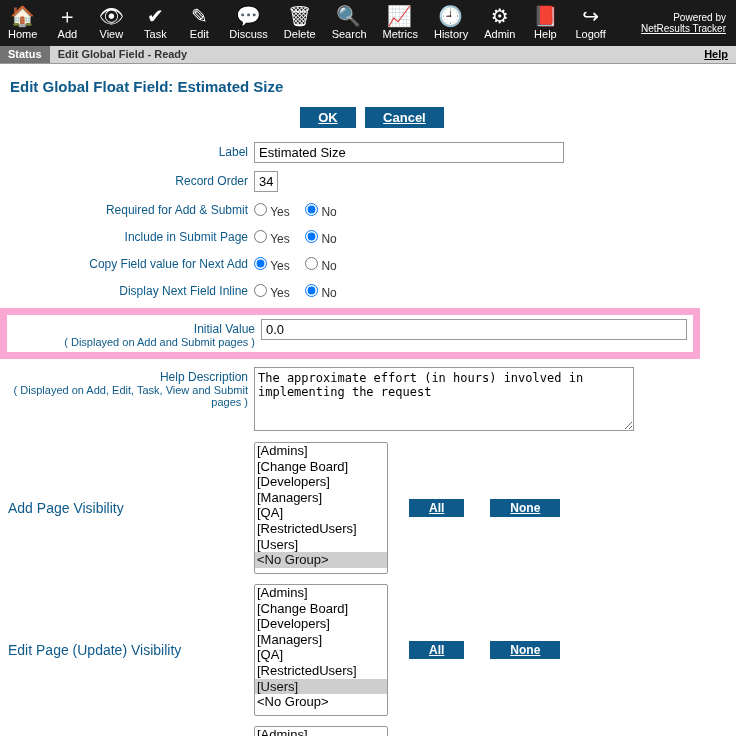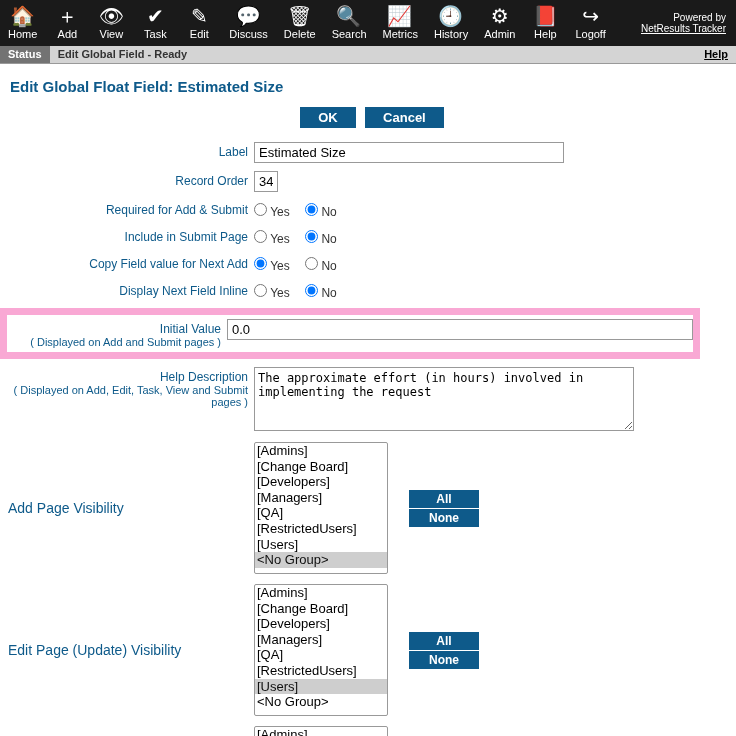--- a/index.html
+++ b/index.html
@@ -11,40 +11,40 @@
 .toolbar-spacer { flex: 1; }
 .powered { color: #fff; font-size: 10px; text-align: right; padding-right: 10px; }
 .powered a { color: #fff; text-decoration: underline; }
 .status-bar { background: #d4d4d4; display: flex; height: 18px; font-size: 11px; border-bottom: 1px solid #999; }
 .status-tab { background: #737373; color: #fff; padding: 2px 8px; font-weight: bold; }
 .status-text { padding: 2px 8px; font-weight: bold; color: #333; flex: 1; }
 .status-help { padding: 2px 8px; font-weight: bold; text-decoration: underline; cursor: pointer; }
 .content { padding: 8px 0 0 8px; position: relative; height: 672px; overflow-y: scroll; }
 .page-title { color: #0e5a8a; font-size: 15px; font-weight: bold; margin: 6px 0 12px 2px; }
 .btn-row { text-align: center; margin-bottom: 14px; }
-.btn { background: #0e5a8a; color: #fff; border: none; padding: 3px 18px; font-size: 13px; font-weight: bold; cursor: pointer; margin: 0 3px; }
+.btn { background: #0e5a8a; color: #fff; border: none; padding: 3px 18px; font-size: 13px; font-weight: bold; cursor: pointer; margin: 0 3px; text-decoration: underline; }
 .btn-sm { padding: 2px 20px; font-size: 12px; }
 .form-row { display: flex; align-items: flex-start; margin-bottom: 8px; }
 .form-label { width: 246px; text-align: right; padding-right: 6px; color: #0e5a8a; font-size: 12px; padding-top: 3px; }
 .form-label .sub { color: #0e5a8a; font-size: 11px; display:block; }
 .form-ctrl { flex: 1; }
 input[type=text] { border: 1px solid #999; padding: 2px 4px; font-size: 13px; height: 21px; }
 .input-wide { width: 310px; }
 .input-narrow { width: 24px; }
-.input-full { width: 466px; }
+.input-full { width: 426px; }
 textarea { border: 1px solid #999; font-family: monospace; font-size: 12px; padding: 3px; width: 380px; height: 64px; resize: both; }
 .radio-group { padding-top: 3px; }
 .radio-group label { margin-right: 12px; color: #333; }
 .highlight { border: 7px solid #f9a8d4; padding: 4px 0; margin-left: -8px; padding-left: 8px; margin-bottom: 8px; width: 700px; }
 .highlight .form-row { margin-bottom: 0; }
 select[multiple] { border: 1px solid #999; font-size: 13px; width: 134px; height: 132px; }
 select[multiple] option { padding: 0 2px; }
 .vis-row { display: flex; align-items: center; margin-bottom: 10px; }
 .vis-label { width: 246px; padding-right: 6px; color: #0e5a8a; font-size: 14px; }
-.vis-btns { margin-left: 18px; display: flex; flex-direction: column; gap: 1px; }
+.vis-btns { margin-left: 18px; display: flex; flex-direction: row; gap: 20px; }
 </style>
 </head>
 <body>
 
 <div class="toolbar" id="toolbar">
     <div class="tool-btn">
       <span class="icon">🏠</span>
       <span class="label">Home</span>
     </div>
     <div class="tool-btn">

